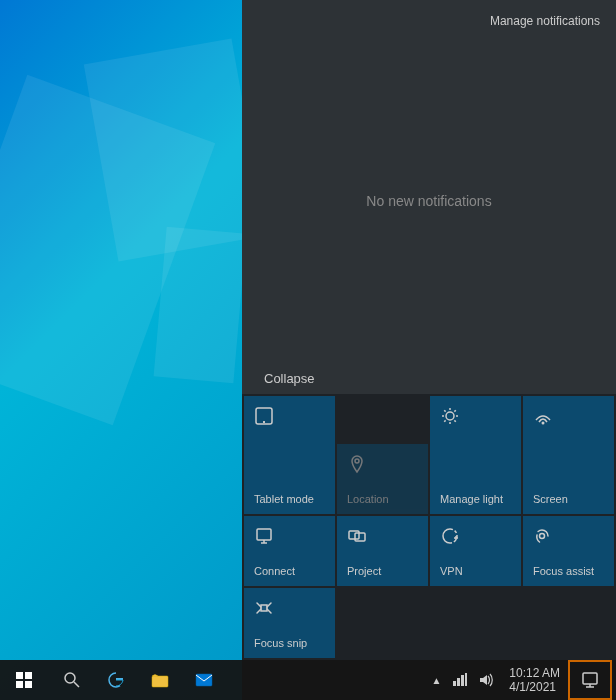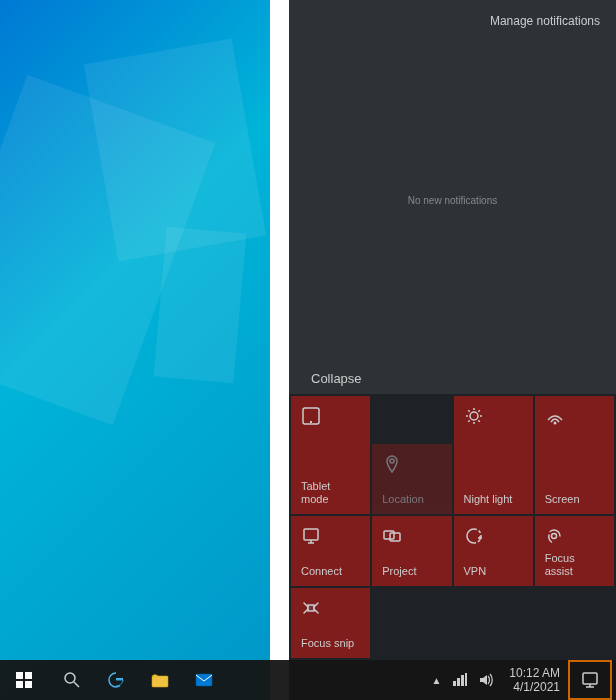--- a/index.html
+++ b/index.html
@@ -18,21 +18,21 @@
       width: 270px;
       height: 700px;
       background: linear-gradient(135deg, #0078d4 0%, #00b4d8 40%, #0096c7 100%);
       overflow: hidden;
     }
 
     
     #action-center {
       position: absolute;
       right: 0; top: 0;
-      width: 327px;
+      width: 374px;
       height: 700px;
       background: #2d3236;
       display: flex;
       flex-direction: column;
     }
 
     
     #manage-notifications {
       text-align: right;
       padding: 14px 16px 10px 16px;
@@ -45,21 +45,21 @@
     
     #notifications-area {
       flex: 1;
       display: flex;
       align-items: center;
       justify-content: center;
     }
 
     #no-notifications {
       color: #888888;
-      font-size: 10px;
+      font-size: 14px;
     }
 
     
     #collapse-btn {
       padding: 8px 22px;
       color: #cccccc;
       font-size: 13px;
       cursor: pointer;
       flex-shrink: 0;
     }
@@ -68,21 +68,21 @@
     #quick-actions {
       display: grid;
       grid-template-columns: repeat(4, 1fr);
       gap: 2px;
       padding: 2px;
       flex-shrink: 0;
       background: #1e2226;
     }
 
     .quick-tile {
-      background: #7f1d1d;
+      background: #0c4a6e;
       display: flex;
       flex-direction: column;
       align-items: flex-start;
       justify-content: flex-end;
       padding: 8px 10px 8px 10px;
       min-height: 70px;
       cursor: pointer;
       position: relative;
     }
 
@@ -165,21 +165,21 @@
       gap: 2px;
       padding: 0 6px;
       color: #cccccc;
       font-size: 13px;
       cursor: pointer;
     }
 
     #clock {
       display: flex;
       flex-direction: column;
-      align-items: flex-end;
+      align-items: flex-start;
       justify-content: center;
       padding: 0 8px;
       cursor: pointer;
       height: 40px;
       color: #cccccc;
     }
 
     .clock-time {
       font-size: 12px;
       line-height: 1.2;
@@ -273,21 +273,21 @@
           <line x1="10" y1="2" x2="10" y2="4" stroke="#cccccc" stroke-width="1.5"></line>
           <line x1="10" y1="16" x2="10" y2="18" stroke="#cccccc" stroke-width="1.5"></line>
           <line x1="2" y1="10" x2="4" y2="10" stroke="#cccccc" stroke-width="1.5"></line>
           <line x1="16" y1="10" x2="18" y2="10" stroke="#cccccc" stroke-width="1.5"></line>
           <line x1="4.22" y1="4.22" x2="5.64" y2="5.64" stroke="#cccccc" stroke-width="1.5"></line>
           <line x1="14.36" y1="14.36" x2="15.78" y2="15.78" stroke="#cccccc" stroke-width="1.5"></line>
           <line x1="14.36" y1="5.64" x2="15.78" y2="4.22" stroke="#cccccc" stroke-width="1.5"></line>
           <line x1="4.22" y1="15.78" x2="5.64" y2="14.36" stroke="#cccccc" stroke-width="1.5"></line>
         </svg>
       </span>
-      <span class="tile-label">Night light</span>
+      <span class="tile-label">Manage light</span>
     </div>
 
 
     <div class="quick-tile">
       <span class="tile-icon">
         <svg width="20" height="20" viewBox="0 0 20 20" fill="none">
           <path d="M3 14 Q10 6 17 14" stroke="#cccccc" stroke-width="1.5" fill="none"></path>
           <path d="M6 16 Q10 10 14 16" stroke="#cccccc" stroke-width="1.5" fill="none"></path>
           <circle cx="10" cy="17" r="1.5" fill="#cccccc"></circle>
         </svg>

